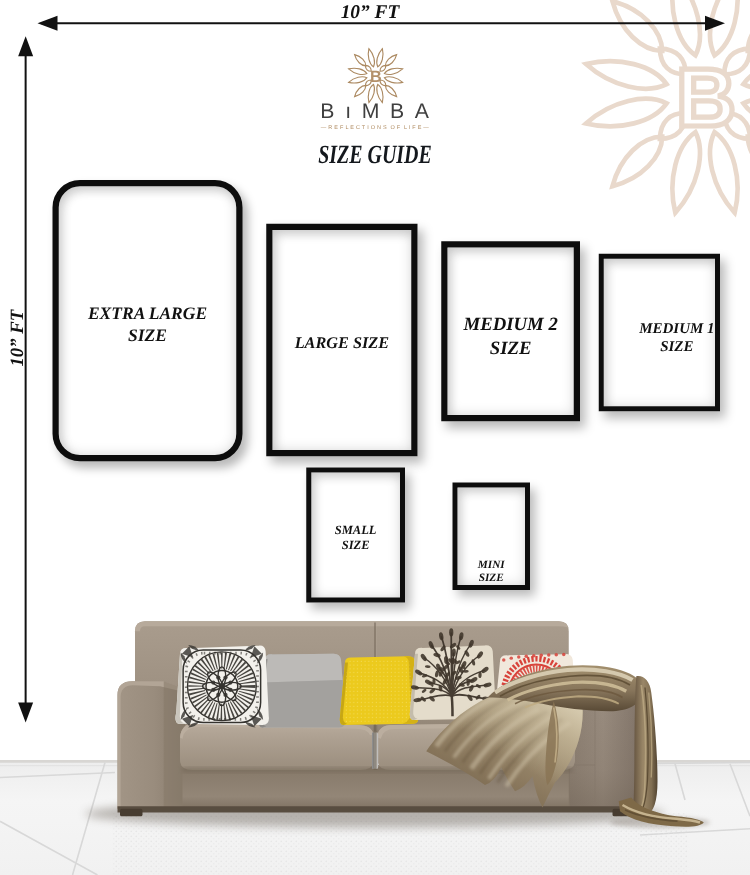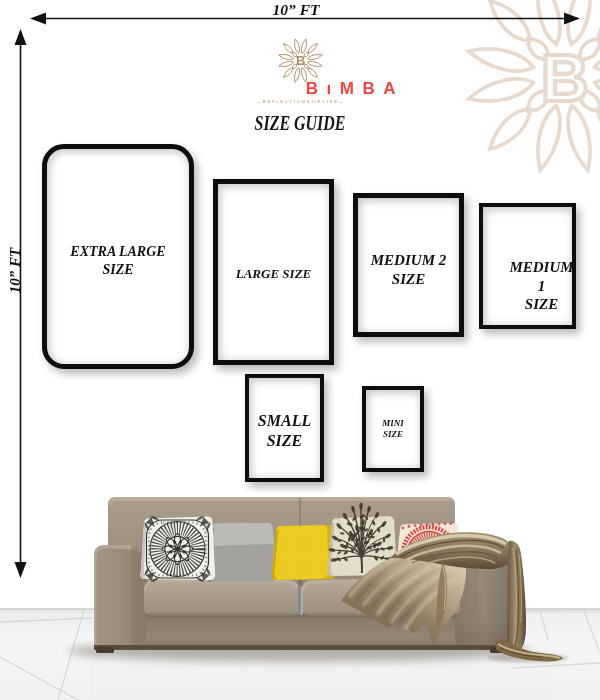--- a/index.html
+++ b/index.html
@@ -61,47 +61,47 @@
 
   <div class="abs" style="left:-65px;top:262px;width:160px;text-align:center;font-family:'Liberation Serif',serif;font-weight:bold;font-style:italic;font-size:15px;color:#111;transform:rotate(-90deg);">10” FT</div>
 
   <svg id="logoflower" class="abs" style="left:276px;top:36px;" width="49" height="49" viewBox="0 0 49 49">
     <g transform="translate(24.5,24.5)">
       <use href="#flowerG" stroke="#ac8a62" fill="none" stroke-width="0.9"></use>
       <text x="0.2" y="4.7" text-anchor="middle" font-family="Liberation Sans,sans-serif" font-weight="bold" font-size="13" fill="#b3906a">B</text>
     </g>
   </svg>
 
-  <div class="abs" style="left:200px;top:80px;width:200px;text-align:right;font-weight:bold;font-size:17px;letter-spacing:8.5px;line-height:17px;color:#ef4444;margin-left:4px;">BıMBA</div>
+  <div class="abs" style="left:200px;top:80px;width:200px;text-align:center;font-weight:normal;font-size:17px;letter-spacing:8.5px;line-height:17px;color:#404040;margin-left:4px;">BıMBA</div>
 
   <div class="abs" style="left:200px;top:98.5px;width:200px;text-align:center;font-size:4.4px;letter-spacing:0.2px;color:#b08c62;white-space:nowrap;">—&nbsp;R E F L E C T I O N S&nbsp;&nbsp;O F&nbsp;&nbsp;L I F E&nbsp;—</div>
 
   <div class="abs" style="left:200px;top:111px;width:200px;text-align:center;font-family:'Liberation Serif',serif;font-weight:bold;font-style:italic;font-size:21px;color:#14181d;transform:scaleX(0.76);">SIZE GUIDE</div>
 
   <div class="frame" style="left:42px;top:144px;width:142px;height:215px;border-radius:22px;">
     <div class="flabel" style="font-size:14px;position:relative;top:4px;">EXTRA LARGE<br>SIZE</div>
   </div>
 
   <div class="frame" style="left:213px;top:179px;width:111px;height:176px;">
     <div class="flabel" style="font-size:13px;position:relative;top:2px;">LARGE SIZE</div>
   </div>
 
   <div class="frame" style="left:353px;top:193px;width:101px;height:134px;">
     <div class="flabel" style="font-size:15px;position:relative;top:5px;">MEDIUM 2<br>SIZE</div>
   </div>
 
   <div class="frame" style="left:479px;top:203px;width:89px;height:118px;border-width:4.5px;">
-    <div class="flabel" style="font-size:15px;position:relative;top:20px;margin-left:28px;">MEDIUM 1<br>SIZE</div>
+    <div class="flabel" style="font-size:12px;position:relative;top:4px;margin-left:28px;">MEDIUM 1<br>SIZE</div>
   </div>
 
   <div class="frame" style="left:245px;top:374px;width:71px;height:100px;border-width:4.5px;">
-    <div class="flabel" style="font-size:16px;position:relative;top:3px;">SMALL<br>SIZE</div>
-  </div>
-
-  <div class="frame" style="left:362px;top:386px;width:54px;height:78px;border-width:4px;">
+    <div class="flabel" style="font-size:10px;position:relative;top:3px;">SMALL<br>SIZE</div>
+  </div>
+
+  <div class="frame" style="left:362px;top:386px;width:54px;height:78px;border-width:4px;align-items:flex-end;">
     <div class="flabel" style="font-size:9px;">MINI<br>SIZE</div>
   </div>
 
   <svg class="abs" style="left:0;top:460px;" width="600" height="240" viewBox="0 460 600 240">
     <defs>
       <linearGradient id="floorg" x1="0" y1="0" x2="0" y2="1">
         <stop offset="0" stop-color="#ededed"></stop>
           <stop offset="0.35" stop-color="#f5f5f5"></stop>
           <stop offset="1" stop-color="#f1f1f1"></stop>
       </linearGradient>

